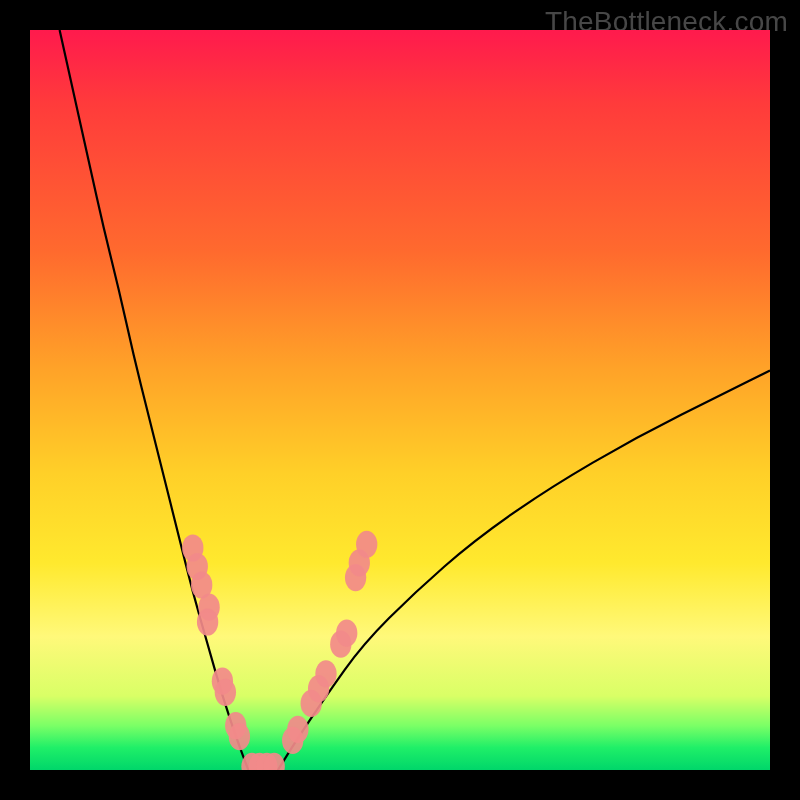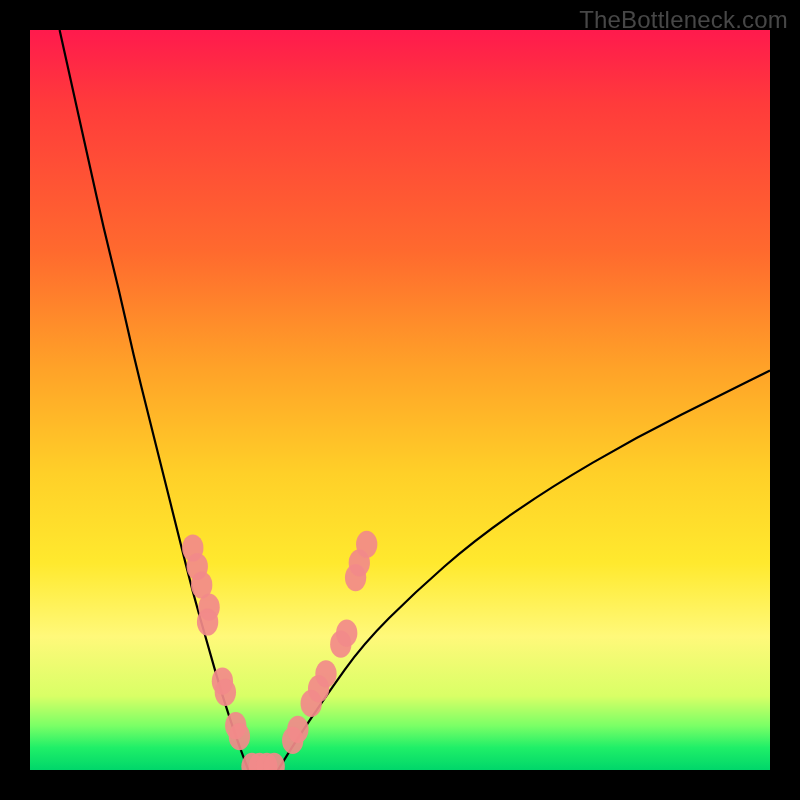--- a/index.html
+++ b/index.html
@@ -43,21 +43,21 @@
     left: 0;
     top: 0;
     width: 100%;
     height: 100%;
   }
   .watermark {
     position: absolute;
     top: 6px;
     right: 12px;
     color: #474747;
-    font-size: 24px;
+    font-size: 28px;
     font-weight: 400;
     letter-spacing: 0.2px;
     user-select: none;
   }
   .dot {
     fill: #f28a8a;
     fill-opacity: 0.92;
   }
 </style>
 </head>

